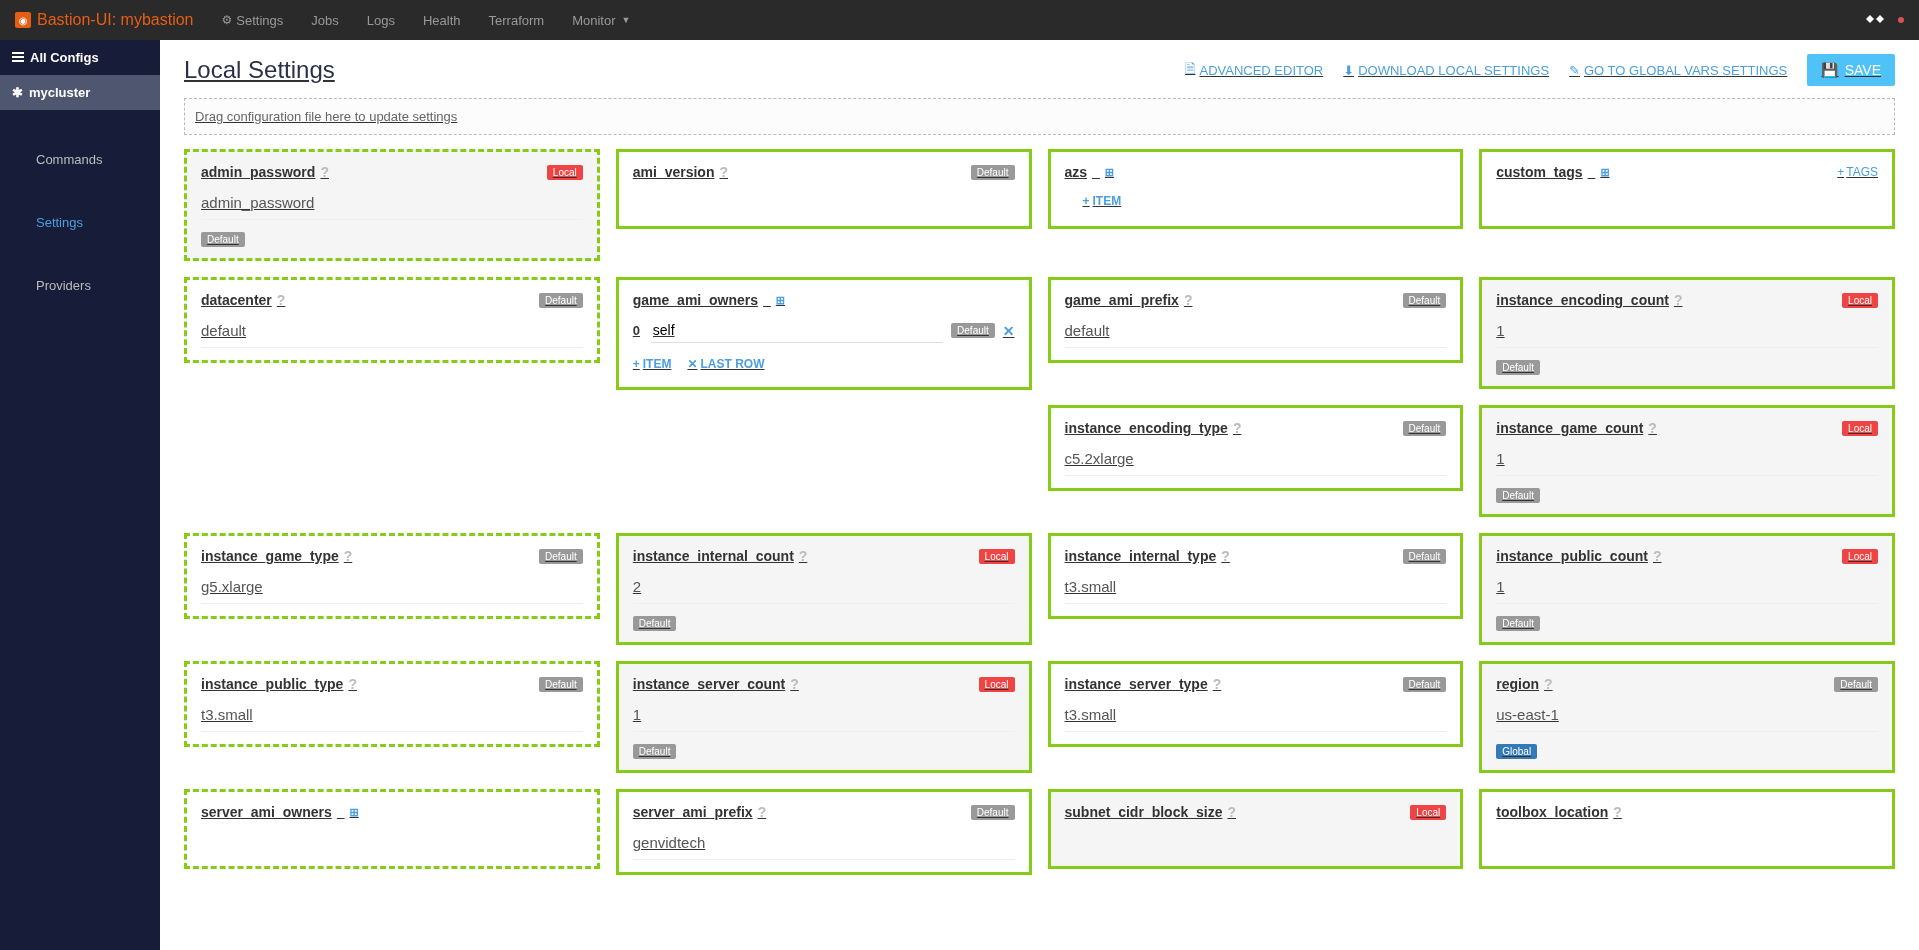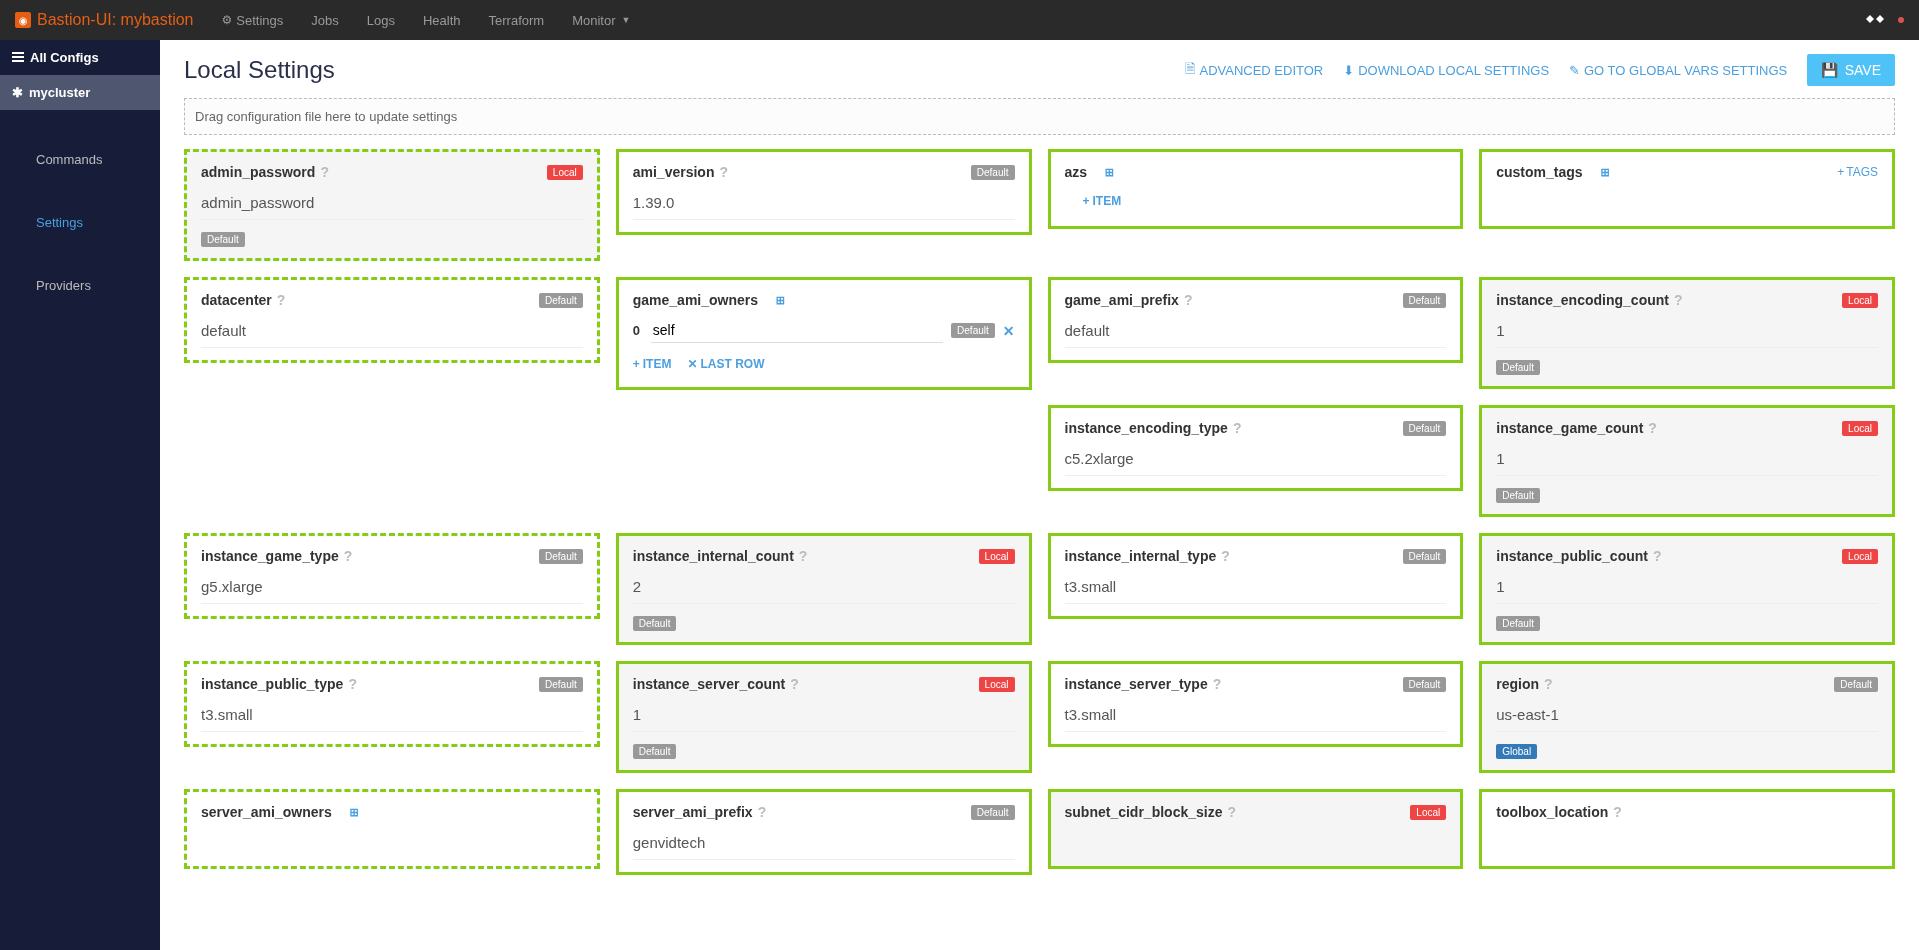--- a/index.html
+++ b/index.html
@@ -43,21 +43,21 @@
 .array-row { display:flex; align-items:center; gap:8px; margin:6px 0;}
 .array-idx { font-weight:700; font-size:13px; width:10px;}
 .array-input { flex:1; border:none; border-bottom:1px solid #ddd; padding:4px 2px; font-size:14px; background:transparent;}
 .remove-x { color:#4b9fde; font-size:14px; cursor:pointer; font-weight:700;}
 .array-footer { display:flex; gap:16px; margin-top:10px;}
 .expand-icon { color:#4b9fde; font-size:11px; cursor:pointer;}
 .caret-down { font-size:9px; margin-left:2px;}
 .list-icon{ display:inline-block; width:12px; line-height:1; }
 .list-icon span{ display:block; height:2px; background:#fff; margin-bottom:2px;}
 .gear-icon{ font-size:12px;}
-.content-wrap { position:relative; }
+.content-wrap { position:relative;text-decoration:underline; }
 </style>
 </head>
 <body>
 
 <div class="navbar">
   <div class="navbar-left">
     <a class="navbar-brand">
       <span class="logo-icon">◉</span>
       <span>Bastion-UI: mybastion</span>
     </a>
@@ -142,21 +142,20 @@
       </div>
 
       <div class="card">
         <div class="card-header">
           <span class="card-title">
               <span>ami_version</span>
               <span class="help-icon">?</span>
             </span>
           <span class="badge badge-default">Default</span>
         </div>
-        <div class="card-value">1.39.0</div>
       </div>
 
       <div class="card">
         <div class="card-header">
           <span class="card-title"><span>azs</span>&nbsp;&nbsp;<span class="expand-icon">⊞</span></span>
         </div>
         <div class="add-item" style="padding-left:18px;">
             <span>+</span>
             <span>ITEM</span>
           </div>

